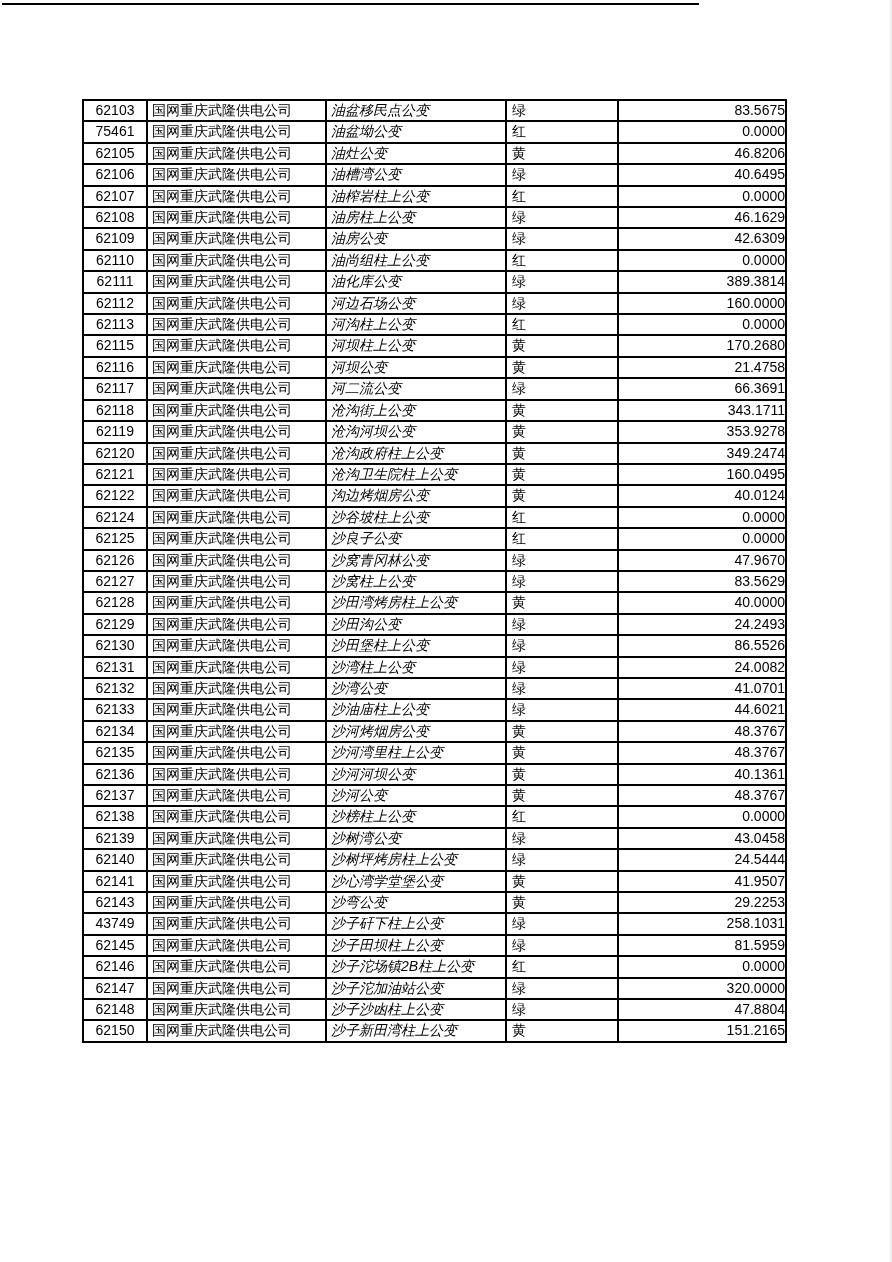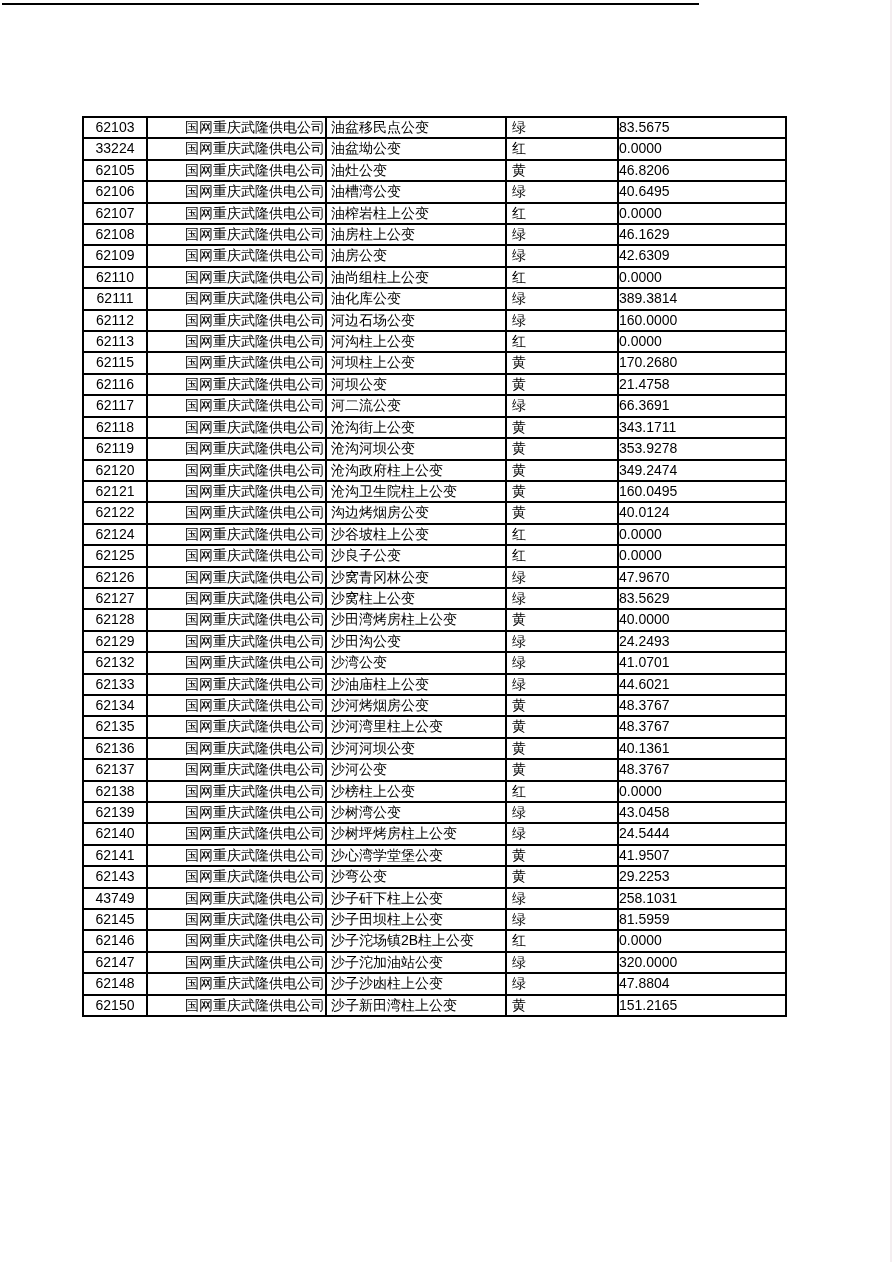--- a/index.html
+++ b/index.html
@@ -24,41 +24,41 @@
     position: absolute;
     left: 2px;
     top: 3px;
     width: 697px;
     height: 2px;
     background: #000000;
   }
   table.data-table {
     position: absolute;
     left: 82px;
-    top: 116px;
+    top: 99px;
     width: 703px;
     border-collapse: collapse;
     table-layout: fixed;
   }
   .data-table td {
     border: 2px solid #000000;
     font-size: 14px;
     line-height: 19.4px;
     height: 19.4px;
     padding: 0;
     white-space: nowrap;
     overflow: hidden;
     vertical-align: middle;
     color: #000000;
   }
   .data-table td.col-id    { text-align: center; }
-  .data-table td.col-company { text-align: right; padding-left: 4px; border-radius: 10px; }
-  .data-table td.col-name  { text-align: left; padding-left: 4px; }
+  .data-table td.col-company { text-align: left; padding-left: 4px; border-radius: 10px; }
+  .data-table td.col-name  { text-align: left; padding-left: 4px; font-style: italic; }
   .data-table td.col-status{ text-align: left; padding-left: 5px; }
-  .data-table td.col-value { text-align: left; }
+  .data-table td.col-value { text-align: right; }
   .edge-tint {
     position: absolute;
     right: 0;
     top: 0;
     width: 2px;
     height: 100%;
     background: #f4eef0;
   }
 </style>
 </head>
@@ -77,21 +77,21 @@
       </colgroup>
     <tbody>
         <tr>
           <td class="col-id">62103</td>
           <td class="col-company">国网重庆武隆供电公司</td>
           <td class="col-name">油盆移民点公变</td>
           <td class="col-status">绿</td>
           <td class="col-value">83.5675</td>
         </tr>
         <tr>
-          <td class="col-id">33224</td>
+          <td class="col-id">75461</td>
           <td class="col-company">国网重庆武隆供电公司</td>
           <td class="col-name">油盆坳公变</td>
           <td class="col-status">红</td>
           <td class="col-value">0.0000</td>
         </tr>
         <tr>
           <td class="col-id">62105</td>
           <td class="col-company">国网重庆武隆供电公司</td>
           <td class="col-name">油灶公变</td>
           <td class="col-status">黄</td>
@@ -243,20 +243,34 @@
           <td class="col-name">沙田湾烤房柱上公变</td>
           <td class="col-status">黄</td>
           <td class="col-value">40.0000</td>
         </tr>
         <tr>
           <td class="col-id">62129</td>
           <td class="col-company">国网重庆武隆供电公司</td>
           <td class="col-name">沙田沟公变</td>
           <td class="col-status">绿</td>
           <td class="col-value">24.2493</td>
+        </tr>
+        <tr>
+          <td class="col-id">62130</td>
+          <td class="col-company">国网重庆武隆供电公司</td>
+          <td class="col-name">沙田堡柱上公变</td>
+          <td class="col-status">绿</td>
+          <td class="col-value">86.5526</td>
+        </tr>
+        <tr>
+          <td class="col-id">62131</td>
+          <td class="col-company">国网重庆武隆供电公司</td>
+          <td class="col-name">沙湾柱上公变</td>
+          <td class="col-status">绿</td>
+          <td class="col-value">24.0082</td>
         </tr>
         <tr>
           <td class="col-id">62132</td>
           <td class="col-company">国网重庆武隆供电公司</td>
           <td class="col-name">沙湾公变</td>
           <td class="col-status">绿</td>
           <td class="col-value">41.0701</td>
         </tr>
         <tr>
           <td class="col-id">62133</td>

